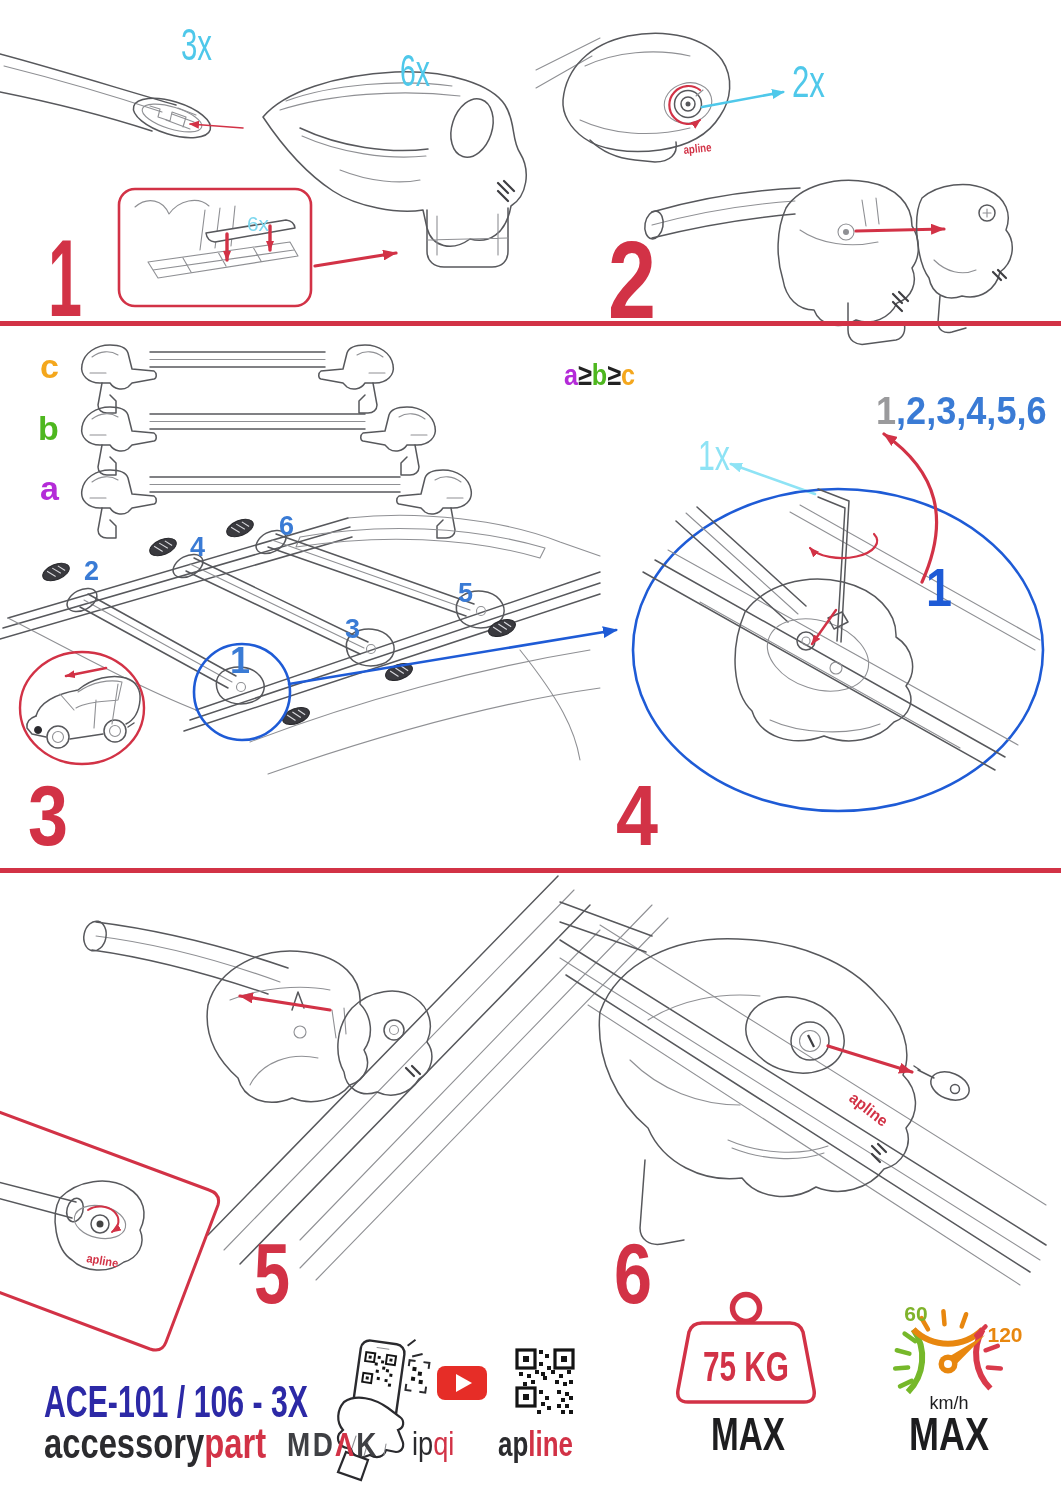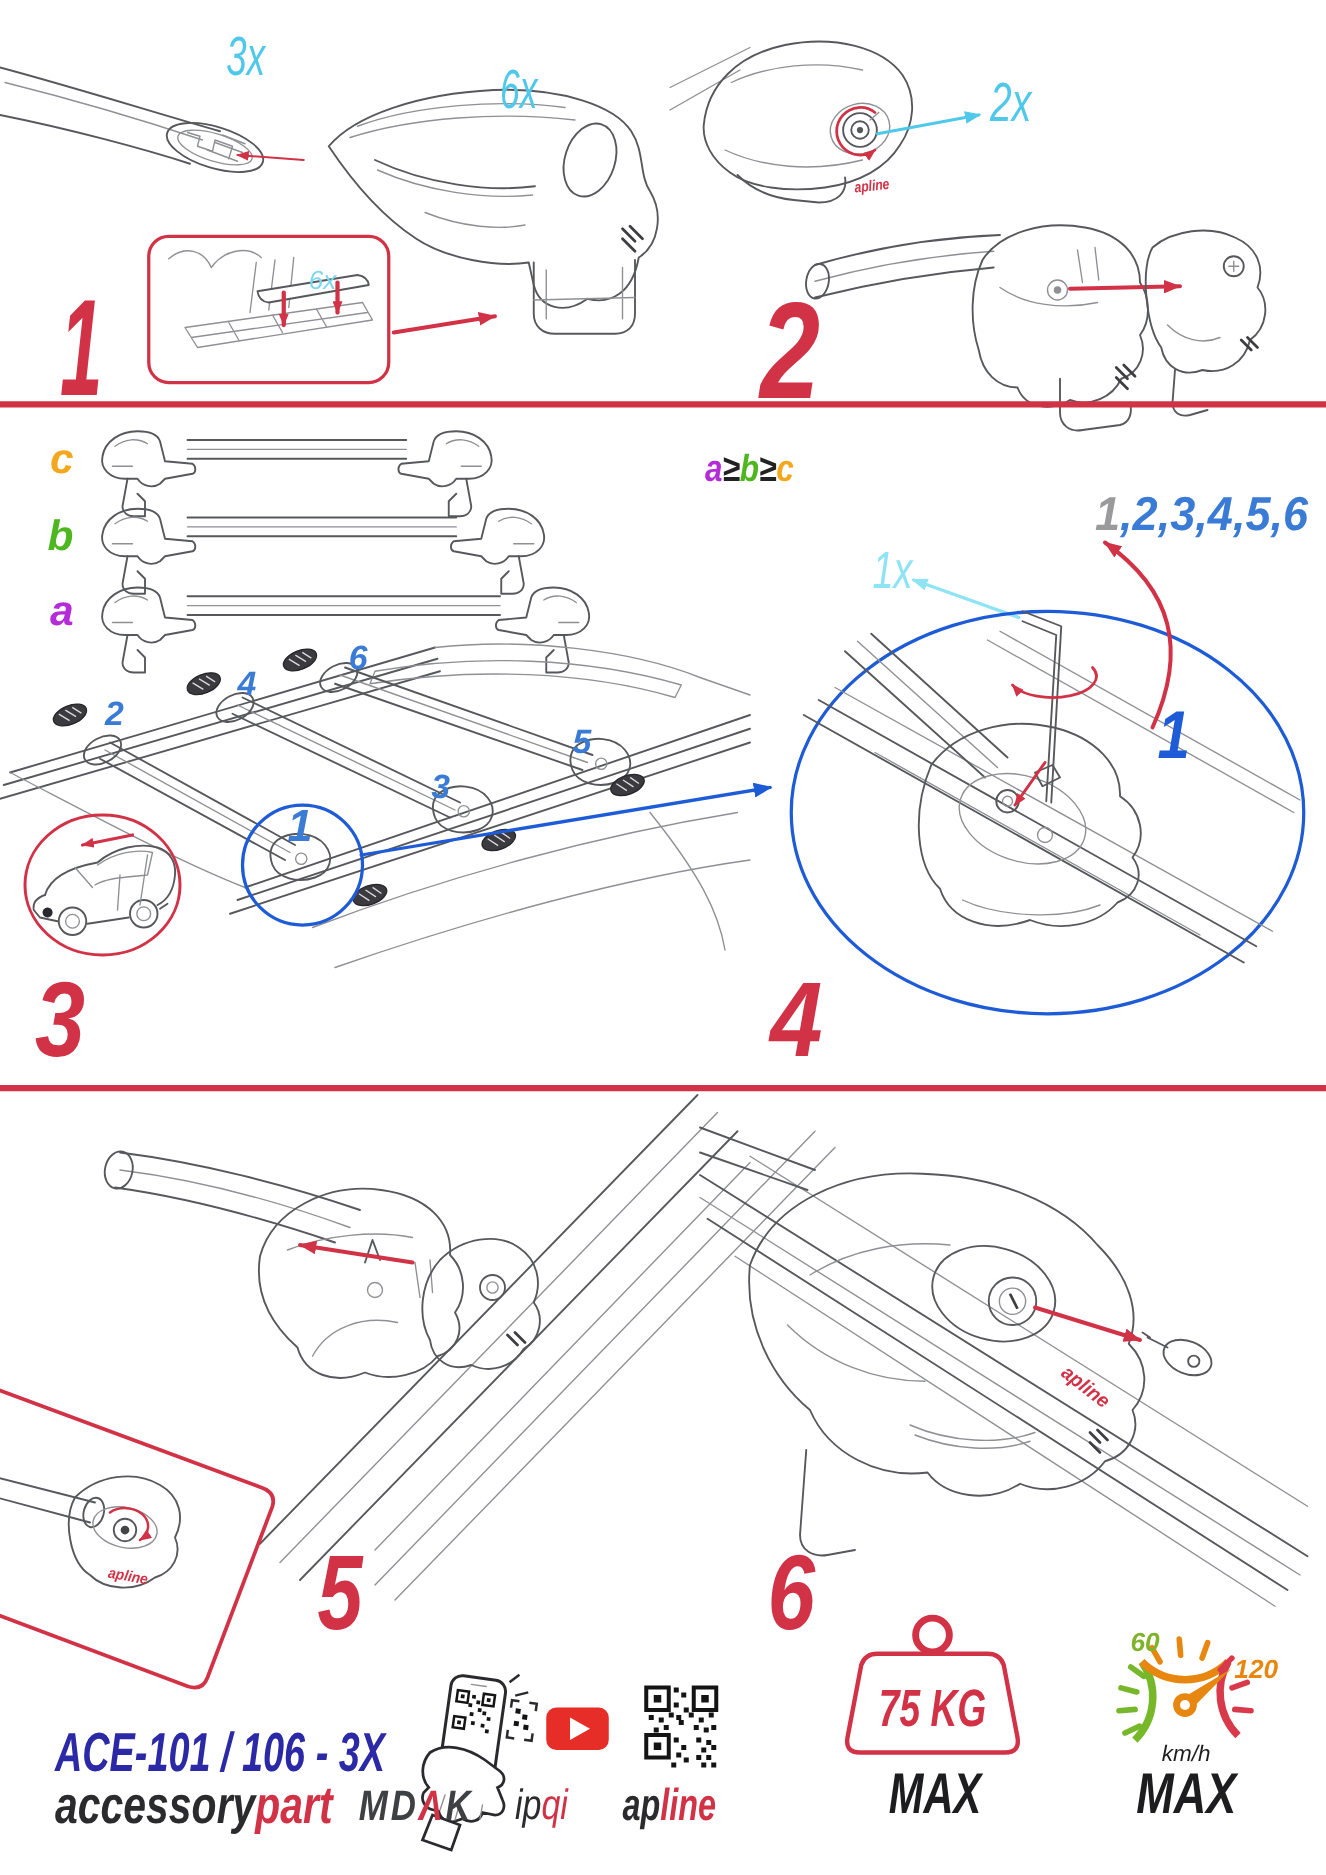--- a/index.html
+++ b/index.html
@@ -4,21 +4,21 @@
 <style>
   :root{
     --red:#d23246; --ink:#57585c; --ink2:#8f9094; --dark:#2a2a2e;
     --cyan:#4fc8ea; --cyan-s:#7dd7ee; --cyan-l:#8ee3f5;
     --blue:#3a7bd5; --blue-d:#1e5bd6; --gray:#9a9a9c;
     --purple:#b42bd8; --green:#4eb71f; --orange:#f4a71d;
     --navy:#2c29a6; --yt:#e62d27;
     --sp-green:#76b82a; --sp-orange:#e8870f; --sp-red:#d93a4b;
   }
   html,body{margin:0;padding:0;background:#fff;}
-  .page{width:1061px;height:1500px;position:relative;background:#fff;overflow:hidden;font-style:italic;}
+  .page{width:1061px;height:1500px;position:relative;background:#fff;overflow:hidden;}
   svg text{font-family:"Liberation Sans",sans-serif;}
   .ln{fill:none;stroke:var(--ink);stroke-width:1.5;stroke-linecap:round;stroke-linejoin:round;}
   .lnf{fill:#fff;stroke:var(--ink);stroke-width:1.5;stroke-linejoin:round;}
   .ln2{fill:none;stroke:var(--ink2);stroke-width:1.1;stroke-linecap:round;stroke-linejoin:round;}
   .hatch{fill:none;stroke:#3e3e42;stroke-width:2.2;stroke-linecap:round;}
   .rln{fill:none;stroke:var(--red);stroke-linecap:round;}
   .cyln{fill:none;stroke:var(--cyan);stroke-linecap:round;}
   .cylnl{fill:none;stroke:var(--cyan-l);stroke-linecap:round;}
   .blln{fill:none;stroke:var(--blue-d);stroke-linecap:round;}
   .capfill{fill:#3a3a3f;stroke:#26262a;stroke-width:1;}

